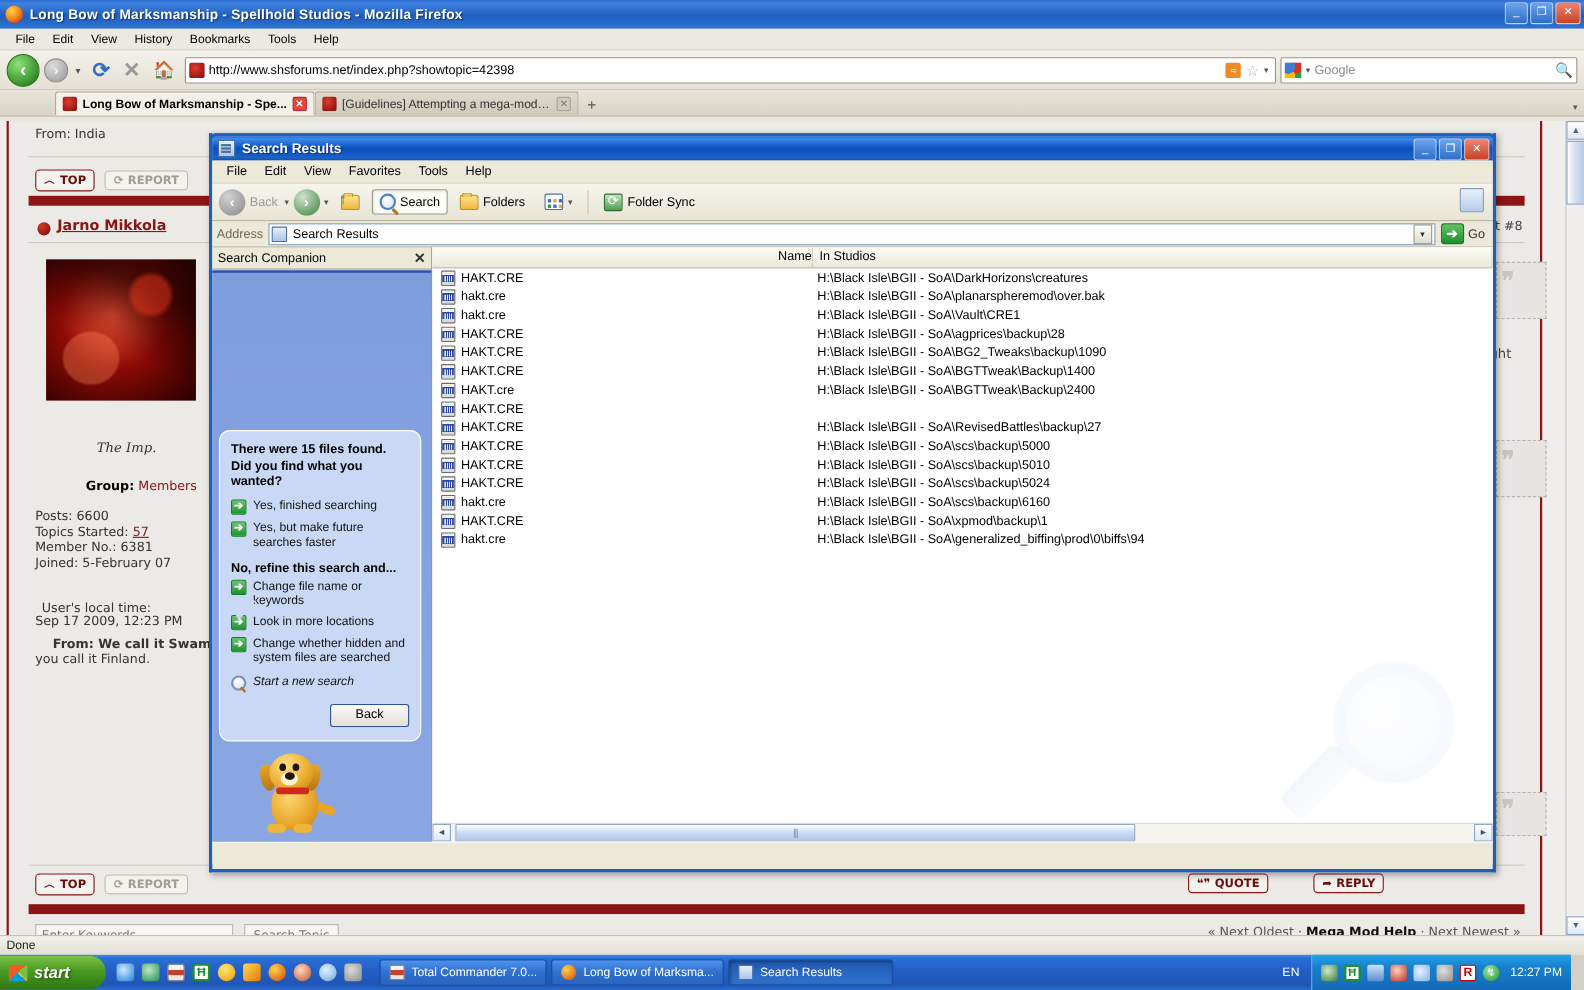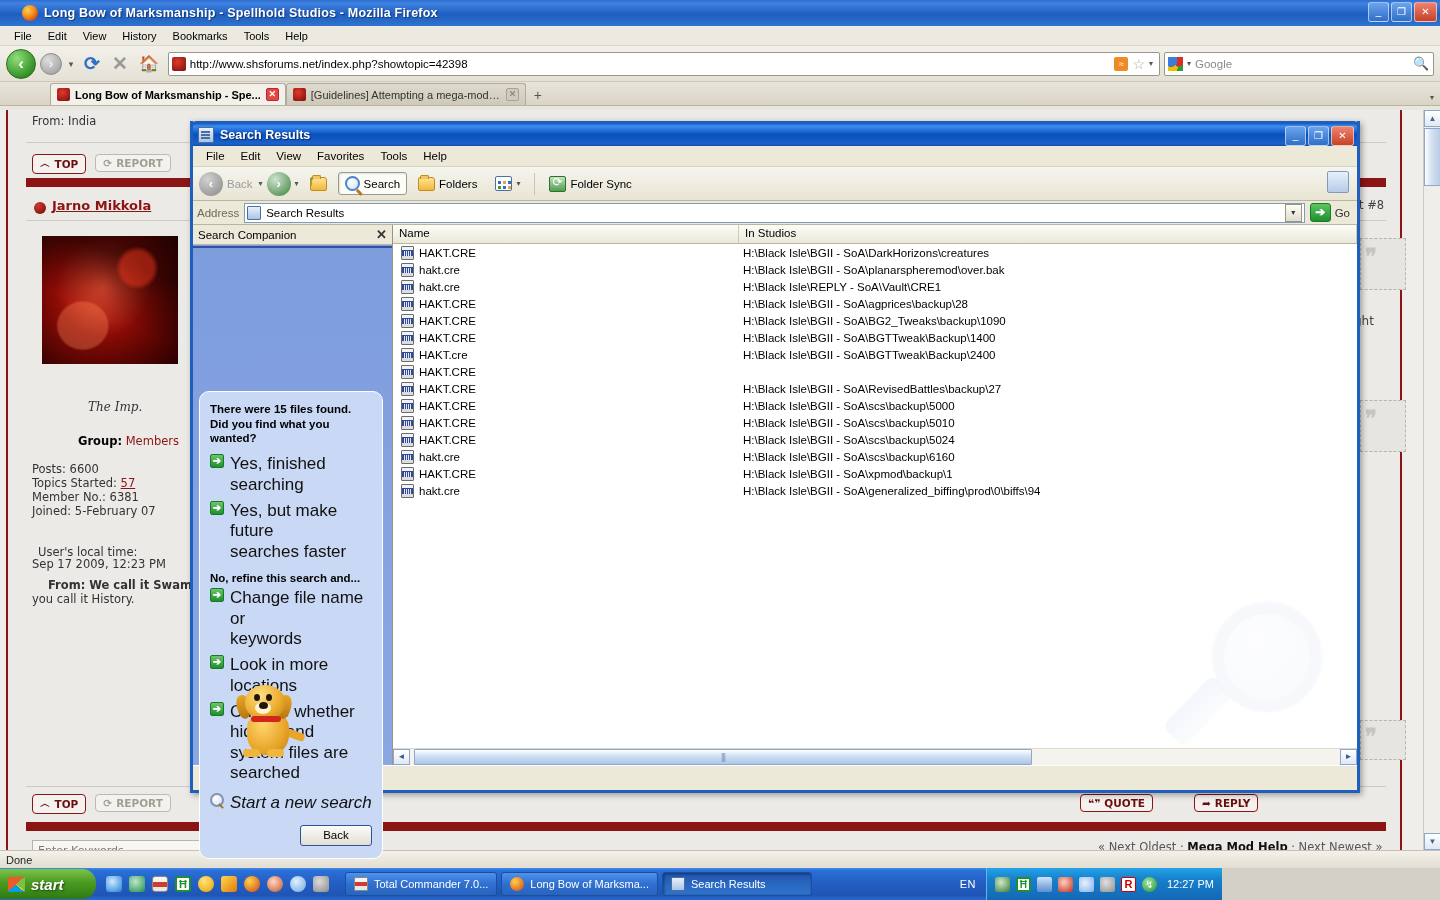--- a/index.html
+++ b/index.html
@@ -12,21 +12,21 @@
   }
 
   
   #firefox-window {
     position: absolute; left: 0; top: 0; width: 1440px; height: 868px;
     background: #e9e6dd;
   }
   .ff-titlebar {
     height: 26px;
     background: linear-gradient(to bottom, #2b6ed1 0%, #3f82e0 12%, #1e5ec0 55%, #2f74cf 100%);
-    display: flex; align-items: center; padding: 0 2px 0 22px;
+    display: flex; align-items: center; padding: 0 2px 0 5px;
     color: #fff; position: relative;
   }
   .ff-title-text {
     font-size: 12.5px; font-weight: bold; letter-spacing: .2px;
     text-shadow: 1px 1px 1px rgba(0,0,0,.45);
     margin-left: 6px; white-space: nowrap;
   }
   .ff-logo {
     width: 16px; height: 16px; border-radius: 50%;
     background: radial-gradient(circle at 35% 32%, #ffd24a 0%, #f28a22 45%, #cf4413 80%);
@@ -382,21 +382,21 @@
   }
   .opt .mglass::before {
     content:""; position:absolute; left:0; top:0; width:10px; height:10px;
     border: 2px solid #7f93b5; border-radius: 50%;
     background: radial-gradient(circle at 35% 30%, #fff, #d3e0f2);
   }
   .opt .mglass::after {
     content:""; position:absolute; right:0; bottom:0; width:6px; height:2px;
     background:#a07328; transform: rotate(45deg);
   }
-  .opt .olabel { font-size: 17px; color: #111; line-height: 1.2; }
+  .opt .olabel { font-size: 11px; color: #111; line-height: 1.2; }
   .back-btn-wrap { display: flex; justify-content: flex-end; margin-top: 12px; }
   .back-btn {
     width: 72px; height: 21px; background: linear-gradient(to bottom,#fbfbfa,#e2dfd2);
     border: 1px solid #32509b; border-radius: 3px; font-size: 11.5px;
     text-align: center; line-height: 19px; color: #000;
   }
   .balloon-tail {
     position: absolute; left: 14px; top: 298px; width: 0; height: 0;
     border-left: 10px solid transparent; border-right: 16px solid transparent;
     border-top: 18px solid #c9d8f5;
@@ -449,21 +449,21 @@
   
   .filelist { flex: 1; position: relative; background: #fff; overflow: hidden; }
   .list-header {
     display: flex; height: 19px; background: linear-gradient(to bottom,#fdfdf8,#ebe8d8);
     border-bottom: 1px solid #b9b5a2;
   }
   .list-header .col {
     font-size: 11.5px; color: #000; padding: 2px 0 0 6px;
     border-right: 1px solid #cfcbb9; height: 100%;
   }
-  .col-name { width: 346px; }
+  .col-name { width: 346px; text-align: right; }
   .col-folder { flex: 1; }
   .rows { position: relative; }
   .row { display: flex; height: 17px; align-items: center; }
   .row .cname {
     width: 346px; display: flex; align-items: center; gap: 5px;
     padding-left: 8px; font-size: 11.5px; color: #000;
   }
   .row .cfolder { flex: 1; font-size: 11.5px; color: #000; padding-left: 4px; }
   .cre-ico {
     width: 13px; height: 14px; flex: 0 0 13px;
@@ -508,21 +508,21 @@
     display: flex; align-items: center; justify-content: center;
     color: #7d93b5; font-size: 9px; letter-spacing: -1px;
   }
   .ex-statusbar {
     height: 20px; background: #ece9d8; border-top: 1px solid #fff;
     display: flex; align-items: center; padding-left: 5px; font-size: 11px; color: #333;
   }
 
   
   #taskbar {
-    position: absolute; left: 0; bottom: 0; width: 1222px; height: 32px;
+    position: absolute; left: 0; bottom: 0; width: 1428px; height: 32px;
     background: linear-gradient(to bottom,#3f8bea 0%,#2a6fd6 9%,#235fc4 45%,#1f55b5 85%,#2a6ad0 100%);
     display: flex; align-items: center;
   }
   .startbtn {
     width: 96px; height: 30px; margin-left: 0;
     background: linear-gradient(to bottom,#7ec34a 0%,#4a9a22 45%,#2f7a12 100%);
     border-radius: 0 14px 14px 0;
     display: flex; align-items: center; gap: 6px; padding-left: 8px;
     color: #fff; font-size: 15px; font-style: italic; font-weight: bold;
     text-shadow: 1px 1px 2px rgba(0,0,0,.5);
@@ -670,21 +670,21 @@
           <span>Topics Started:</span>
           <a href="#" class="ulink">57</a>
         </div>
         <div class="userline" style="left:24px; top:380px;">Member No.: 6381</div>
         <div class="userline" style="left:24px; top:394px;">Joined: 5-February 07</div>
 
         <div class="userline" style="left:30px; top:422px;margin-top:13px;">User's local time:</div>
         <div class="userline" style="left:24px; top:436px;margin-top:11px;">Sep 17 2009, 12:23 PM</div>
 
         <div class="userline" style="left:40px; top:468px;font-weight:bold;">From: We call it Swamp Pit,</div>
-        <div class="userline" style="left:24px; top:482px;">you call it History.</div>
+        <div class="userline" style="left:24px; top:482px;">you call it Finland.</div>
 
         <div class="quotebox" style="left:1352px; top:128px; width:46px; height:52px;">
           <span class="quote-glyph" style="left:4px; top:4px;">❞</span>
         </div>
         <div class="rc-text" style="left:1346px; top:204px;">ght</div>
         <div class="quotebox" style="left:1352px; top:290px; width:46px; height:52px;">
           <span class="quote-glyph" style="left:4px; top:4px;">❞</span>
         </div>
         <div class="quotebox" style="left:1352px; top:610px; width:46px; height:40px;">
           <span class="quote-glyph" style="left:4px; top:2px;">❞</span>
@@ -898,21 +898,21 @@
               <span class="cre-ico"></span>
               <span>hakt.cre</span>
             </div>
             <div class="cfolder">H:\Black Isle\BGII - SoA\planarspheremod\over.bak</div>
           </div>
           <div class="row">
             <div class="cname">
               <span class="cre-ico"></span>
               <span>hakt.cre</span>
             </div>
-            <div class="cfolder">H:\Black Isle\REPLY - SoA\Vault\CRE1</div>
+            <div class="cfolder">H:\Black Isle\BGII - SoA\Vault\CRE1</div>
           </div>
           <div class="row">
             <div class="cname">
               <span class="cre-ico"></span>
               <span>HAKT.CRE</span>
             </div>
             <div class="cfolder">H:\Black Isle\BGII - SoA\agprices\backup\28</div>
           </div>
           <div class="row">
             <div class="cname">

